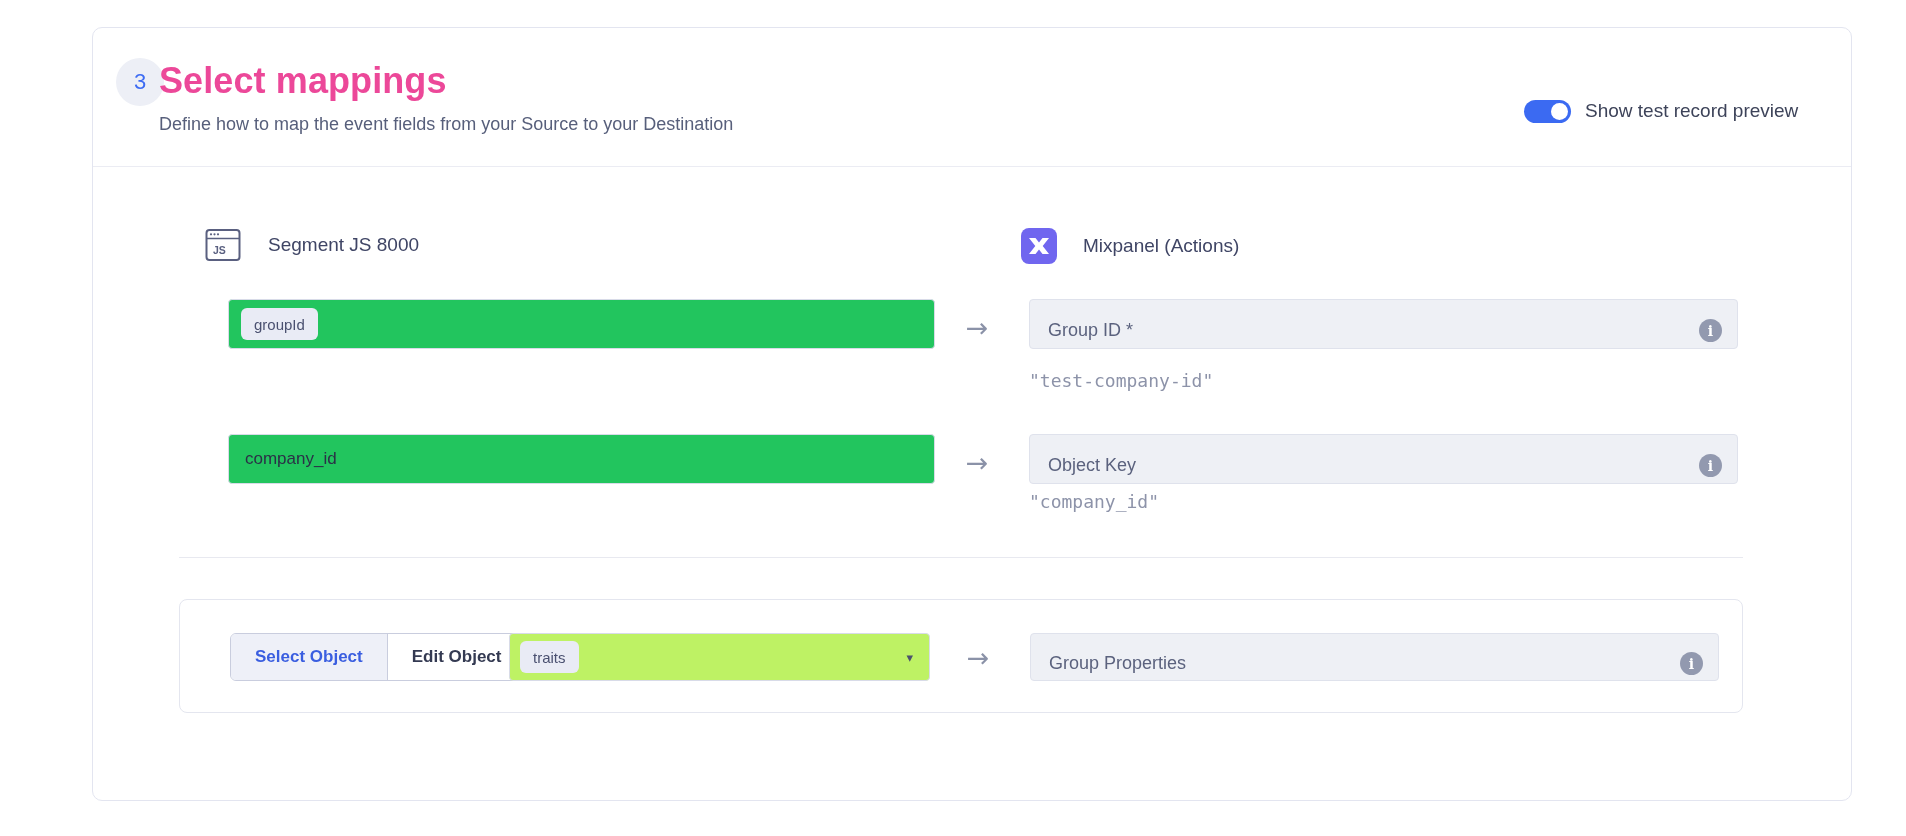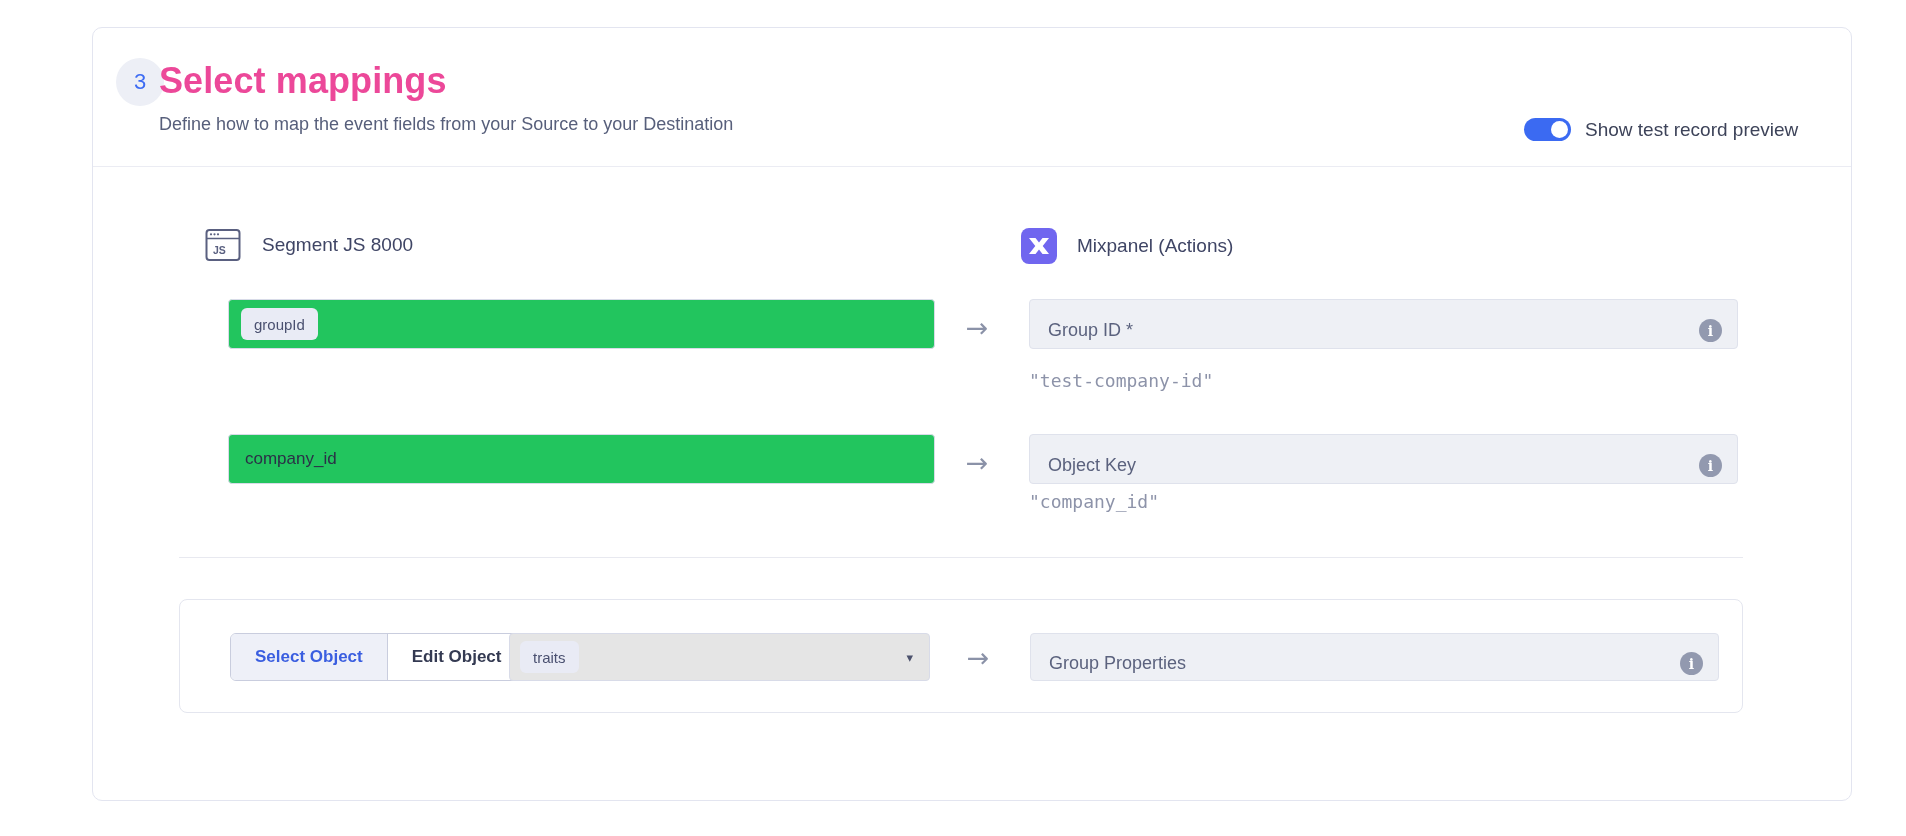--- a/index.html
+++ b/index.html
@@ -30,41 +30,41 @@
   .title {
     position: absolute; left: 66px; top: 32px;
     font-size: 36px; font-weight: bold; color: #ec4899;
     letter-spacing: 0.1px;
   }
   .subtitle {
     position: absolute; left: 66px; top: 86px;
     font-size: 18px; color: #575f7b;
   }
   .toggle-row {
-    position: absolute; left: 1431px; top: 90px;
-    display: flex; align-items: center; gap: 14px;
+    position: absolute; left: 1431px; top: 72px;
+    display: flex; gap: 14px;
   }
   .toggle {
     position: relative; width: 47px; height: 23px;
     border-radius: 12px; background: #c6cada; cursor: pointer; flex: none;
   }
   .toggle[data-state="on"] { background: #3b6af2; }
   .toggle .knob {
     position: absolute; top: 3px; left: 3px;
     width: 17px; height: 17px; border-radius: 50%; background: #fff;
   }
   .toggle[data-state="on"] .knob { left: auto; right: 3px; }
   .toggle-label { font-size: 19px; color: #3d4359; white-space: nowrap; }
   .header-divider {
     position: absolute; left: 0; right: 0; top: 138px;
     border-top: 1px solid #ebecf3;
   }
   
   .col-head {
-    position: absolute; display: flex; align-items: center; gap: 20px;
+    position: absolute; display: flex; align-items: center; gap: 26px;
     font-size: 19px; color: #3f4565;
   }
   .col-head.source { left: 111px; top: 198px; }
   .col-head.dest   { left: 928px; top: 200px; }
   .icon-wrap { flex: none; display: flex; }
   
   .map-input {
     position: absolute; left: 135px; width: 707px; height: 50px;
     border: 1px solid #d8dbe8; border-radius: 4px; background: #22c55e;
     box-sizing: border-box; display: flex; align-items: center; padding-left: 12px;
@@ -128,21 +128,21 @@
   .btn-group .seg {
     display: flex; align-items: center; padding: 0 24px;
     font-size: 17px; font-weight: 600; cursor: pointer; border: none;
     background: #fff; color: #343a52; font-family: "Liberation Sans", sans-serif; text-align: right;
   }
   .btn-group .seg.active {
     background: #eef0f8; color: #3a5ee0; border-right: 1px solid #c9cdde;
   }
   .obj-dropdown {
     position: absolute; left: 329px; top: 33px; width: 421px; height: 48px;
-    border: 1px solid #d8dbe8; border-radius: 4px; background: #e5e5e5;
+    border: 1px solid #d8dbe8; border-radius: 4px; background: #bef264;
     box-sizing: border-box; display: flex; align-items: center;
     padding: 0 16px 0 10px; cursor: pointer;
   }
   .caret {
     margin-left: auto; font-size: 13px; color: #4c526d;
     font-family: "DejaVu Sans", sans-serif;
   }
   .arrow.a3 { left: 778px; top: 44px; }
   .dest-field.in-card { left: 850px; top: 33px; width: 689px; height: 48px; }
 </style>

